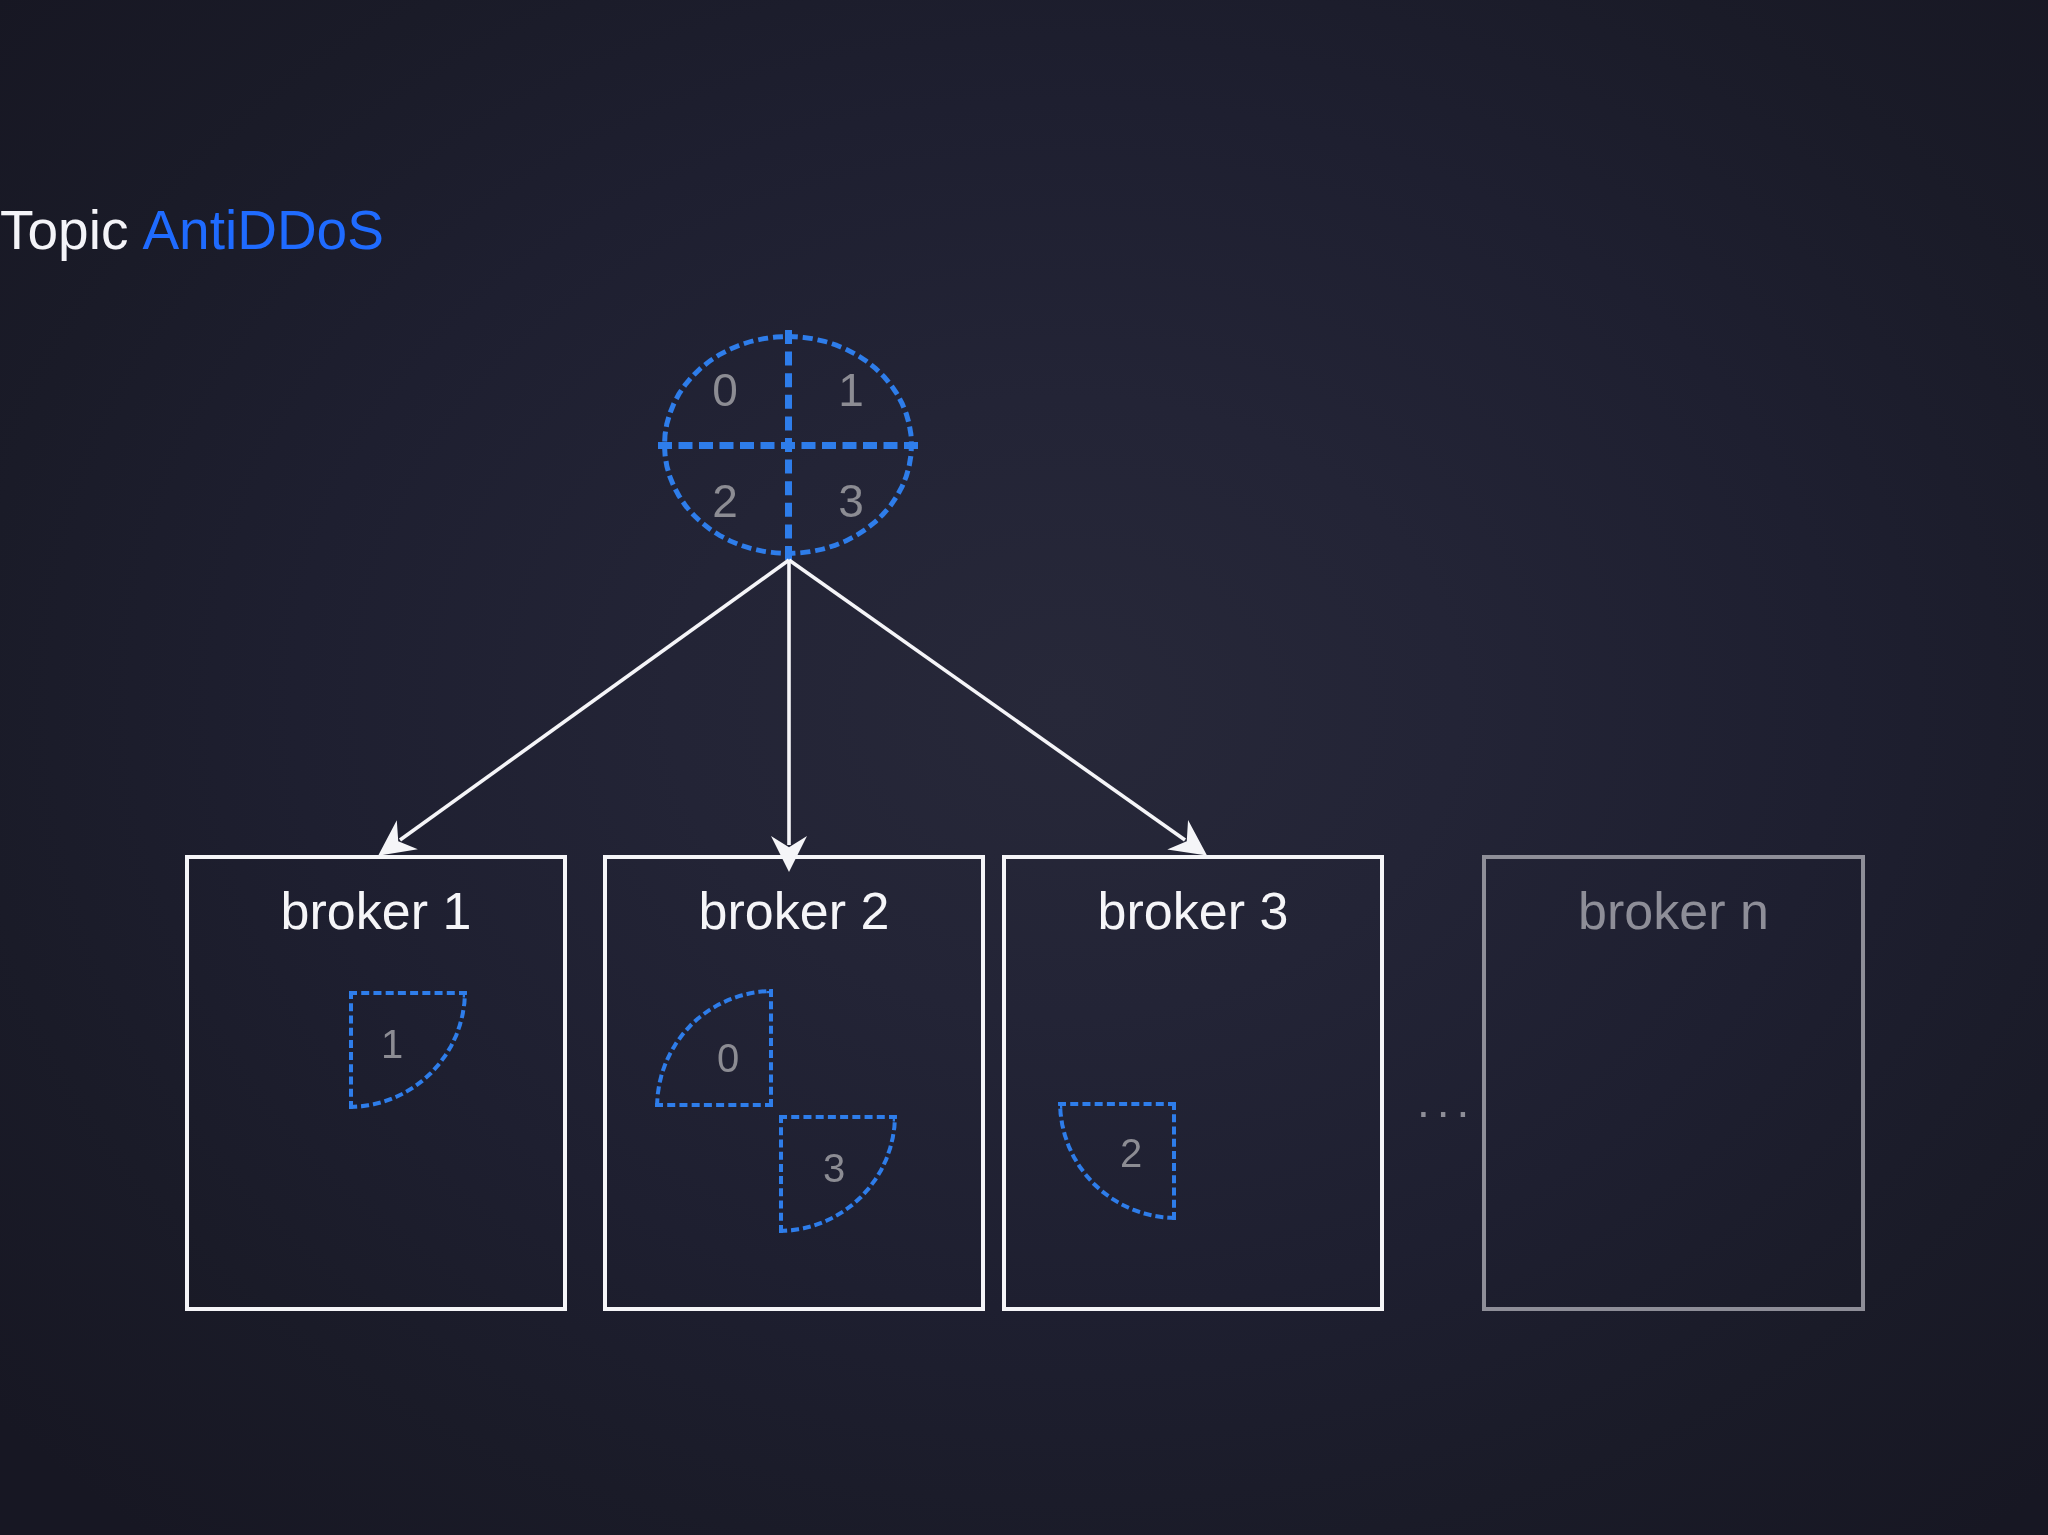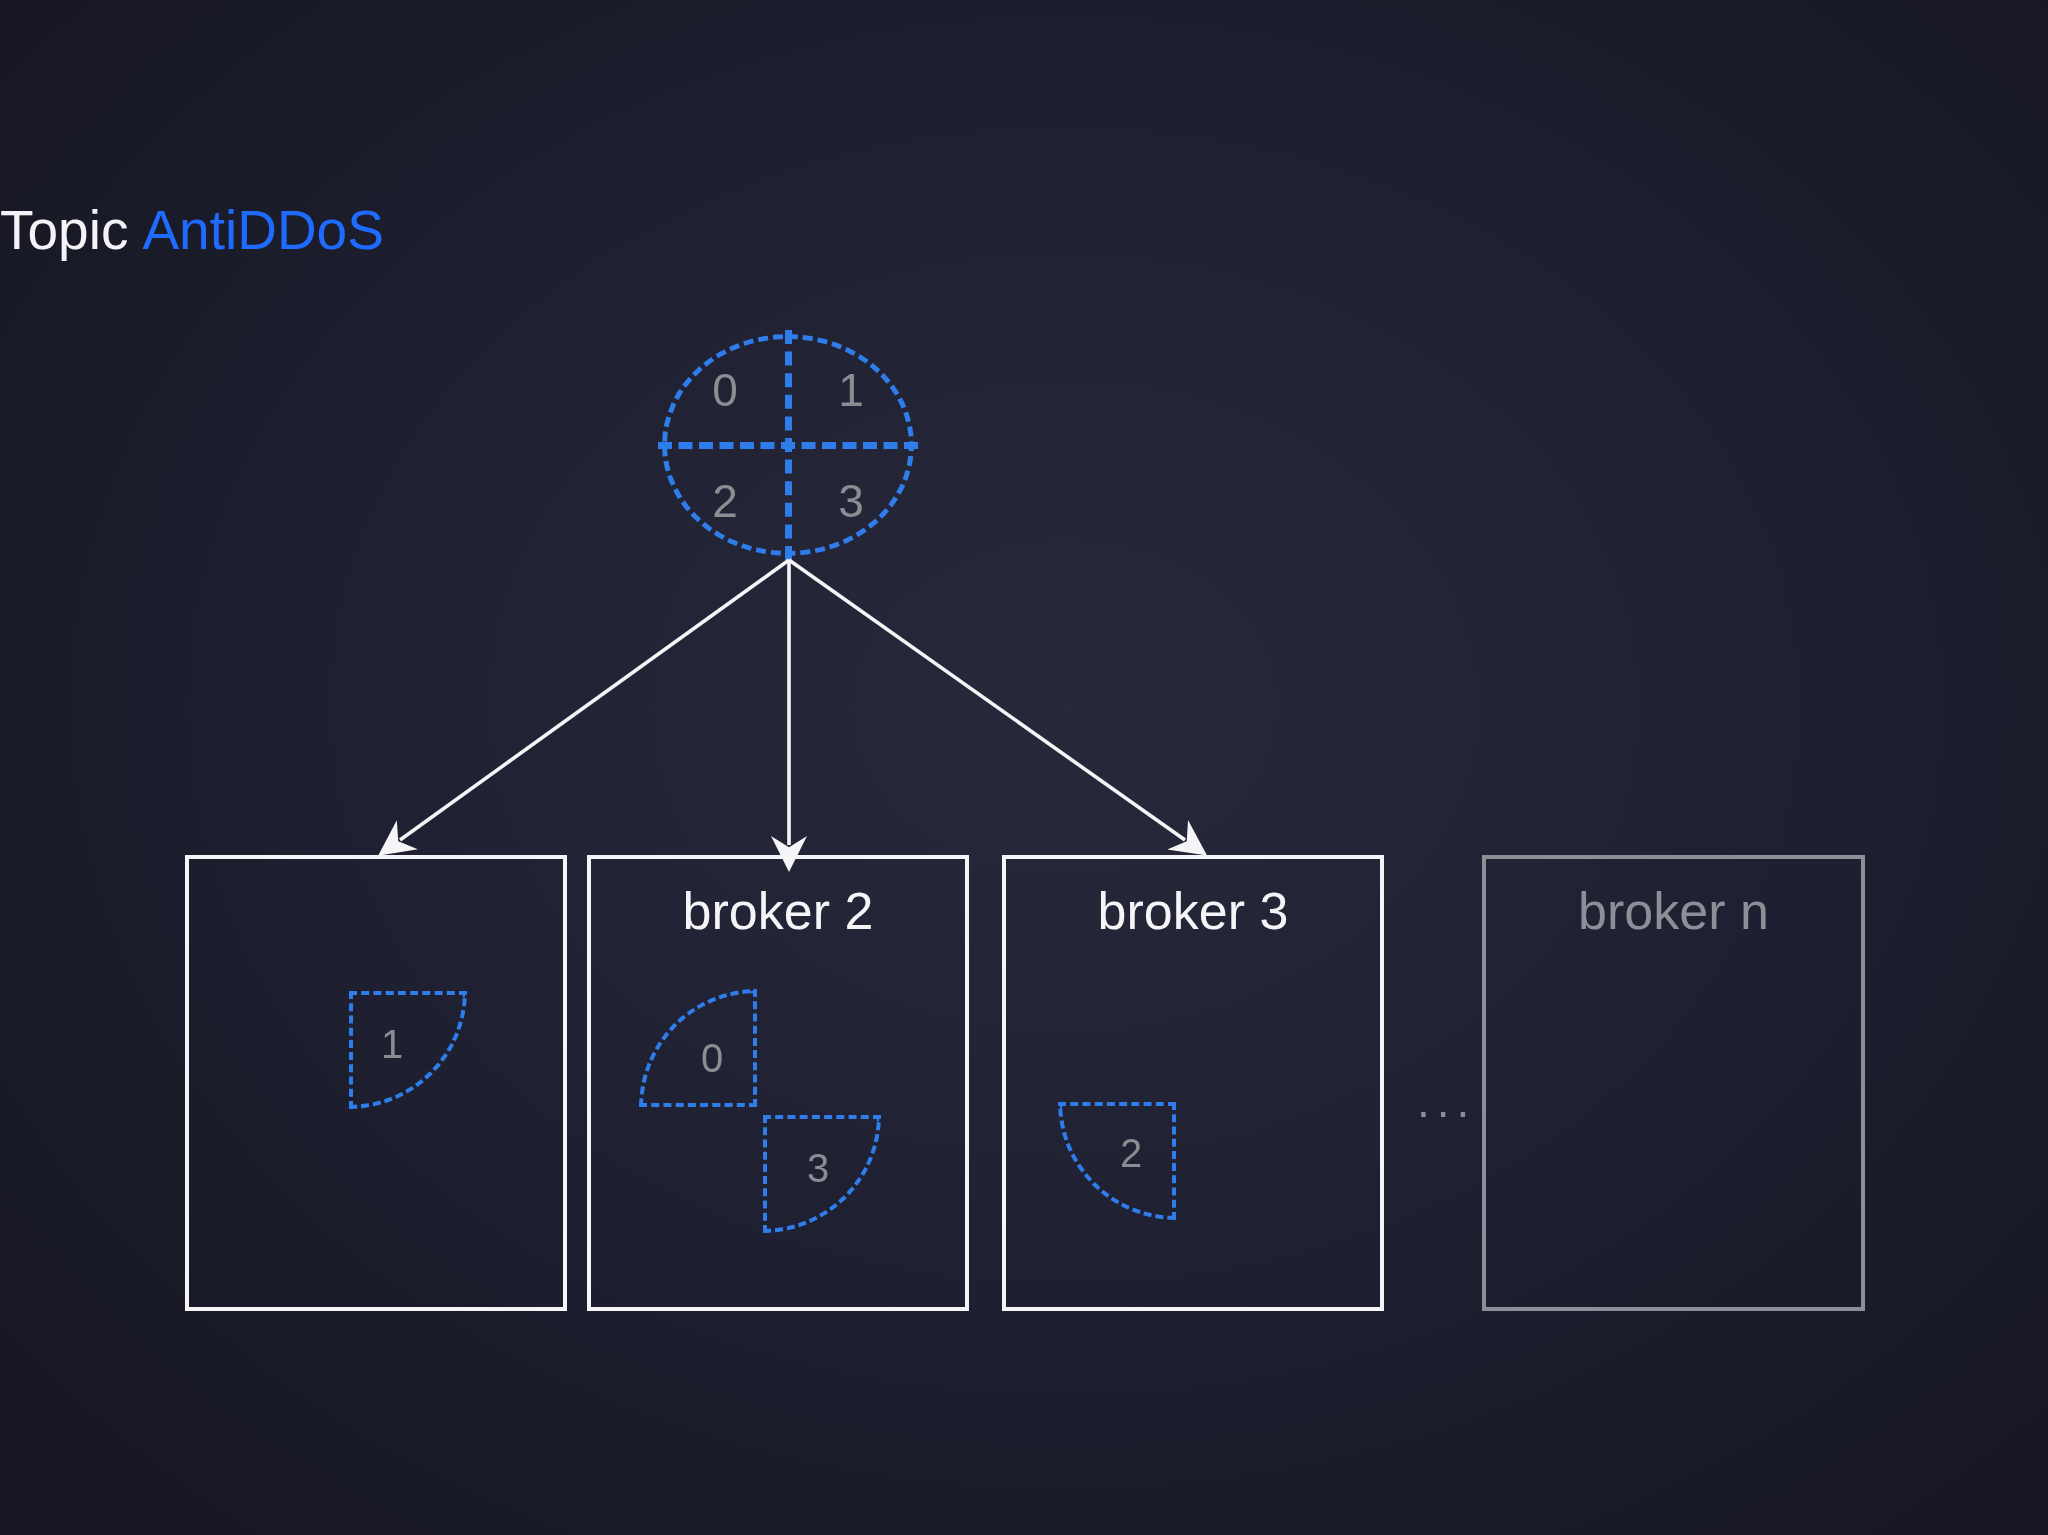--- a/index.html
+++ b/index.html
@@ -187,26 +187,27 @@
       <marker id="ah" markerWidth="14" markerHeight="14" refX="2.5" refY="5" orient="auto" markerUnits="strokeWidth">
         <path d="M0,0 L10,5 L0,10 L3.1,5 z" fill="#f5f5f8"></path>
       </marker>
     </defs>
     <line x1="789" y1="560" x2="400" y2="840" stroke="#f5f5f8" stroke-width="3.6" marker-end="url(#ah)"></line>
     <line x1="789" y1="560" x2="789" y2="845" stroke="#f5f5f8" stroke-width="3.6" marker-end="url(#ah)"></line>
     <line x1="789" y1="560" x2="1185" y2="840" stroke="#f5f5f8" stroke-width="3.6" marker-end="url(#ah)"></line>
   </svg>
 
   <div class="broker" style="left:185px; width:382px;">
+    <div class="bname">broker 1</div>
     <div class="quad p1" style="left:160px; top:132px;">
       <span class="qnum">1</span>
     </div>
   </div>
 
-  <div class="broker" style="left:587px; width:382px;padding-left:40px;">
+  <div class="broker" style="left:603px; width:382px;padding-left:40px;">
     <div class="bname">broker 2</div>
     <div class="quad p0" style="left:48px; top:130px;">
       <span class="qnum">0</span>
     </div>
     <div class="quad p3" style="left:172px; top:256px;">
       <span class="qnum">3</span>
     </div>
   </div>
 
   <div class="broker" style="left:1002px; width:382px;">

